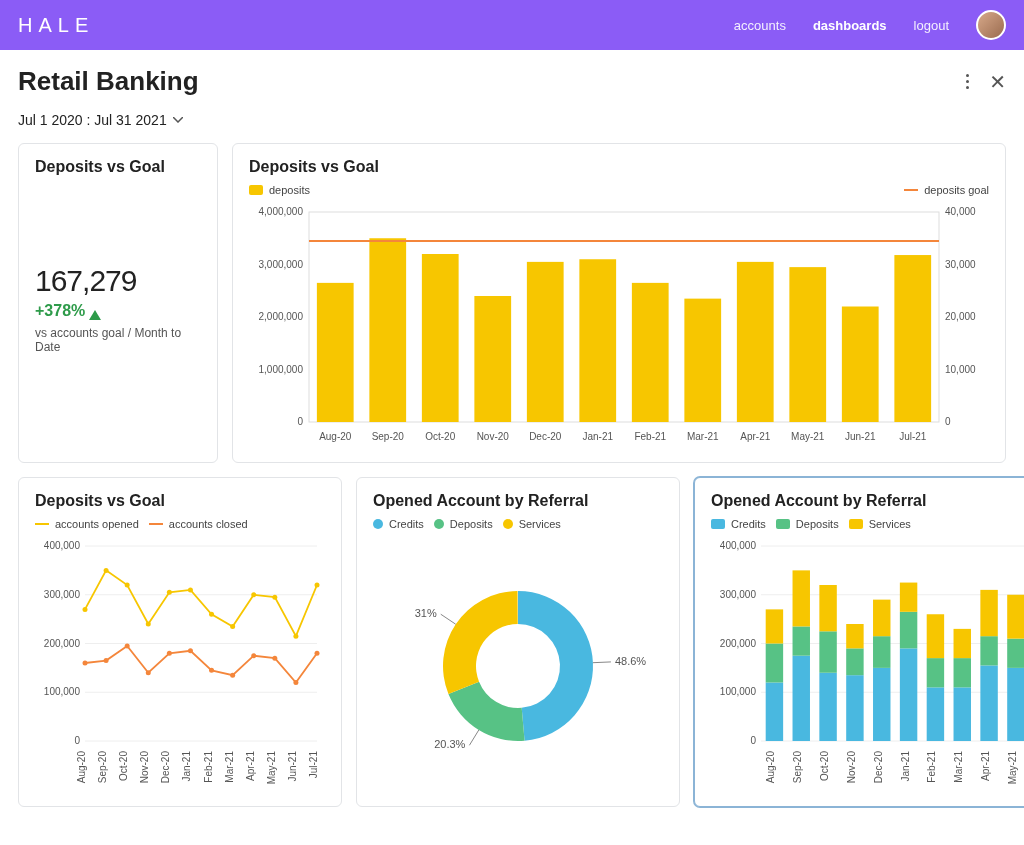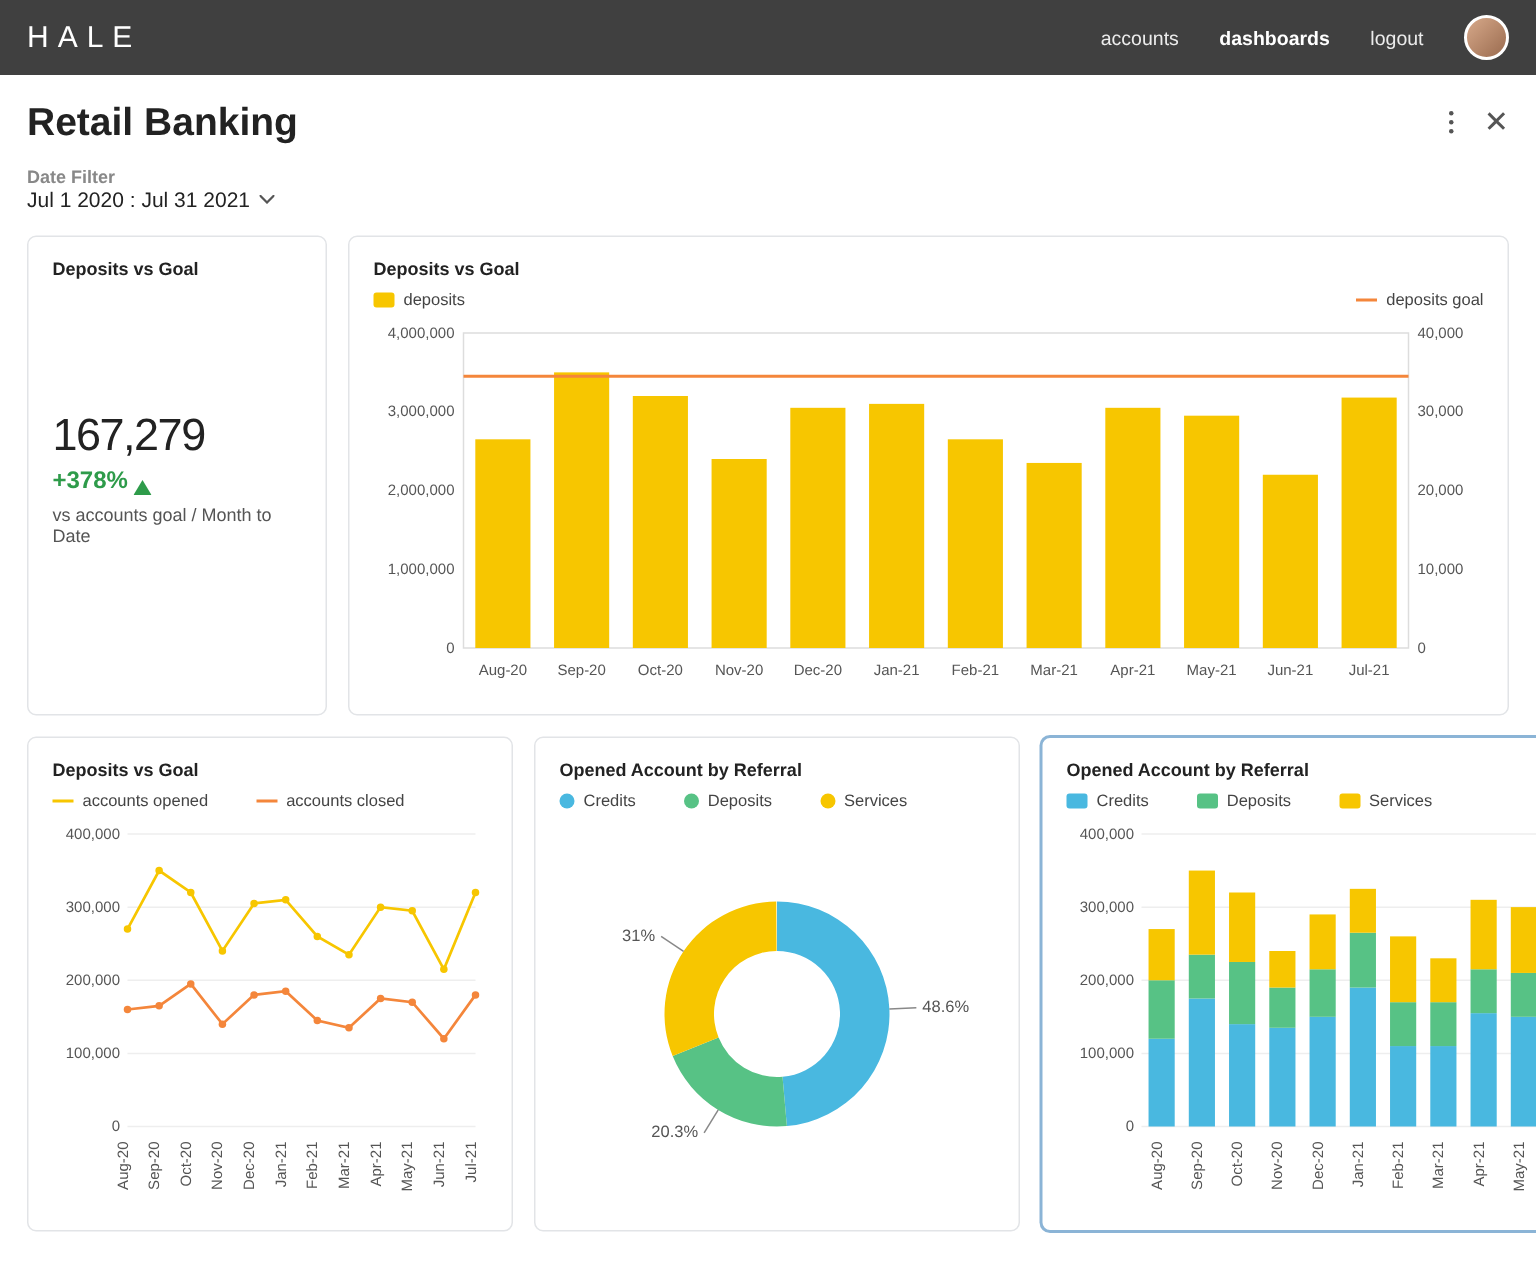--- a/index.html
+++ b/index.html
@@ -1,41 +1,41 @@
 <!DOCTYPE html>
 <html><head>
 <meta charset="utf-8">
 <style>
 * { box-sizing: border-box; margin: 0; padding: 0; }
 body { font-family: -apple-system, BlinkMacSystemFont, "Segoe UI", Arial, sans-serif; background: #fff; color: #222; width: 1024px; }
-.topbar { background: #404040; height: 50px; display: flex; align-items: center; justify-content: space-between; padding: 0 18px; color: #fff; }
+.topbar { background: #8b5cf6; height: 50px; display: flex; align-items: center; justify-content: space-between; padding: 0 18px; color: #fff; }
 .logo { font-size: 20px; font-weight: 400; letter-spacing: 6px; font-family: Arial, sans-serif; }
 .topnav { display: flex; align-items: center; gap: 27px; font-size: 13px; }
 .topnav .navitem { cursor: pointer; opacity: .9; }
 .topnav .navitem.active { font-weight: 700; opacity: 1; }
 .avatar { width: 30px; height: 30px; border-radius: 50%; background: linear-gradient(135deg,#d7a98a,#9a6b4f); border: 2px solid #fff; }
 .page { padding: 16px 18px; }
 .page-head { display: flex; align-items: center; justify-content: space-between; }
 .page-title { font-size: 26px; font-weight: 700; }
 .head-actions { display: flex; gap: 20px; align-items: center; color: #555; }
 .kebab { display: flex; flex-direction: column; gap: 3px; cursor: pointer; }
 .kebab span { width: 3px; height: 3px; background: #555; border-radius: 50%; }
 .close-x { font-size: 20px; cursor: pointer; }
 .date-filter { margin-top: 14px; }
 .date-filter .lbl { font-size: 12px; font-weight: 600; color: #888; }
 .date-filter .val { font-size: 14px; color: #222; display: inline-flex; align-items: center; gap: 6px; cursor: pointer; }
 .row1 { display: flex; gap: 14px; margin-top: 14px; }
 .card { border: 1px solid #e2e4e7; border-radius: 6px; padding: 14px 16px; background: #fff; }
 .kpi-card { width: 218px; height: 320px; }
 .chart-card-lg { flex: 1; height: 320px; position: relative; }
-.card-title { font-size: 12px; font-weight: 700; margin-bottom: 8px; }
+.card-title { font-size: 16px; font-weight: 700; margin-bottom: 8px; }
 .kpi-value { font-size: 30px; font-weight: 400; letter-spacing: -1px; margin-top: 88px; }
 .kpi-delta { color: #2e9b4a; font-size: 16px; font-weight: 600; margin-top: 4px; display: flex; align-items: flex-end; gap: 4px; }
 .kpi-sub { font-size: 12px; color: #555; margin-top: 6px; }
-.legend { display: flex; gap: 32px; font-size: 11px; color: #444; margin-bottom: 6px; flex-wrap: wrap; }
+.legend { display: flex; gap: 10px; font-size: 11px; color: #444; margin-bottom: 6px; flex-wrap: wrap; }
 .legend .item { display: flex; align-items: center; gap: 6px; }
 .swatch { width: 14px; height: 10px; display: inline-block; }
 .swatch.sq { border-radius: 2px; }
 .swatch.ln { height: 2px; }
 .swatch.cir { width: 10px; height: 10px; border-radius: 50%; }
 .row2 { display: flex; gap: 14px; margin-top: 14px; }
 .card-md { flex: 1; height: 330px; position: relative; }
 .card-md.active { border-color: #8bb4d6; box-shadow: 0 0 0 1px #8bb4d6; }
 svg text { font-family: inherit; }
 </style>
@@ -59,21 +59,20 @@
       <div class="kebab">
           <span></span>
           <span></span>
           <span></span>
         </div>
       <div class="close-x">✕</div>
     </div>
   </div>
 
   <div class="date-filter">
-    <div class="lbl">Date Filter</div>
     <div class="val">
       <span>Jul 1 2020 : Jul 31 2021</span>
       <svg width="10" height="6">
           <path d="M0 0 L5 5 L10 0" stroke="#555" fill="none" stroke-width="1.5"></path>
         </svg>
     </div>
   </div>
 
   <div class="row1">
 

